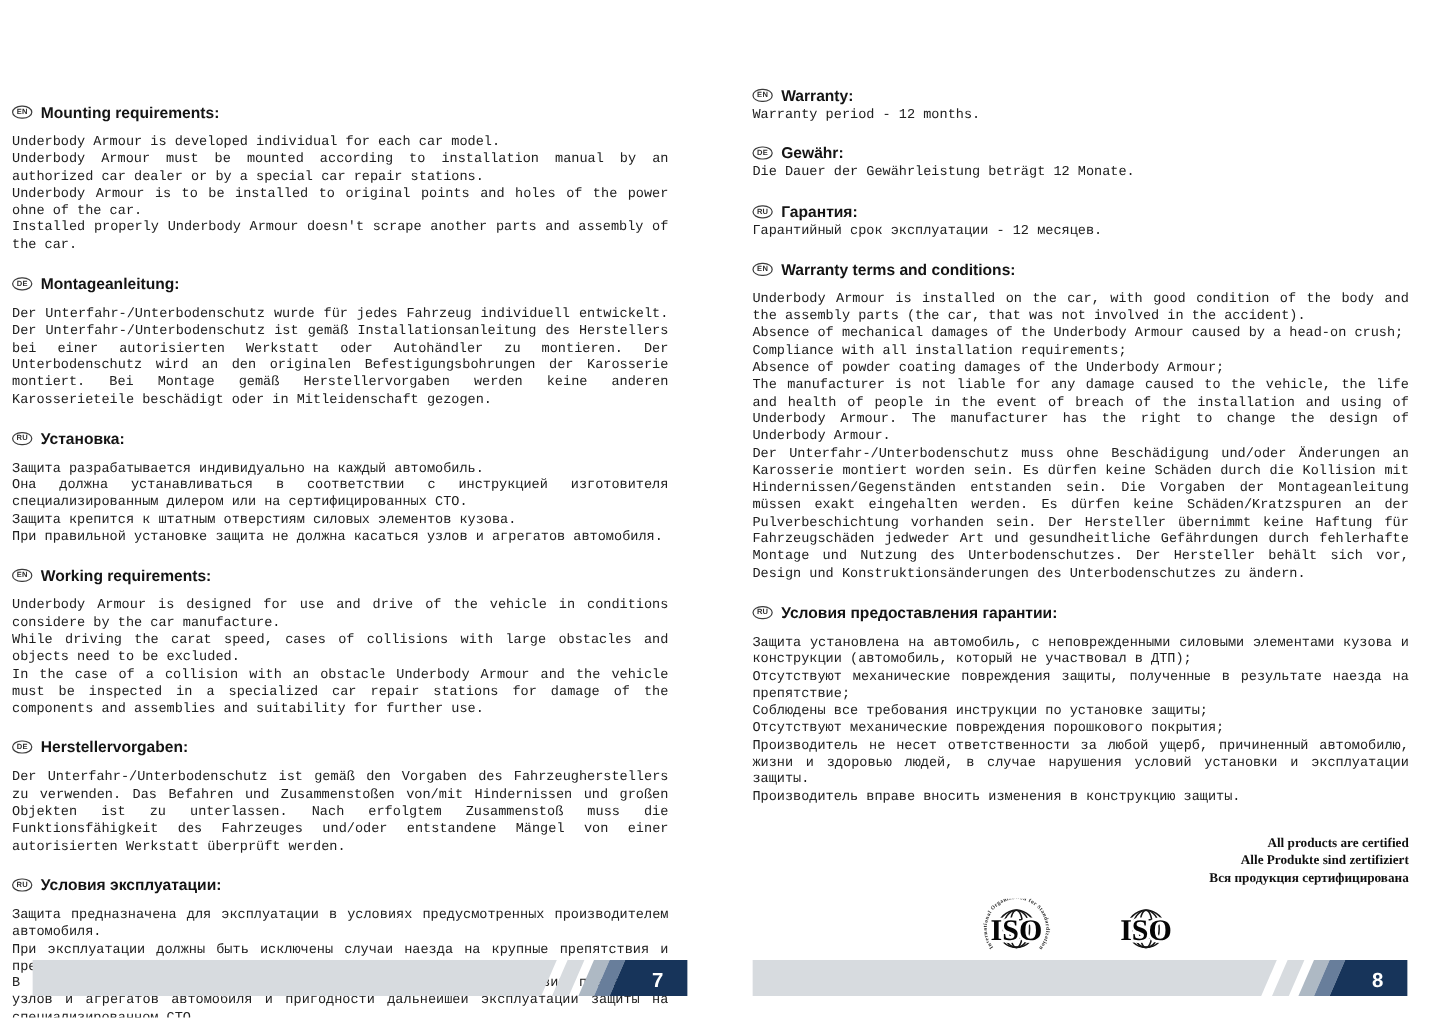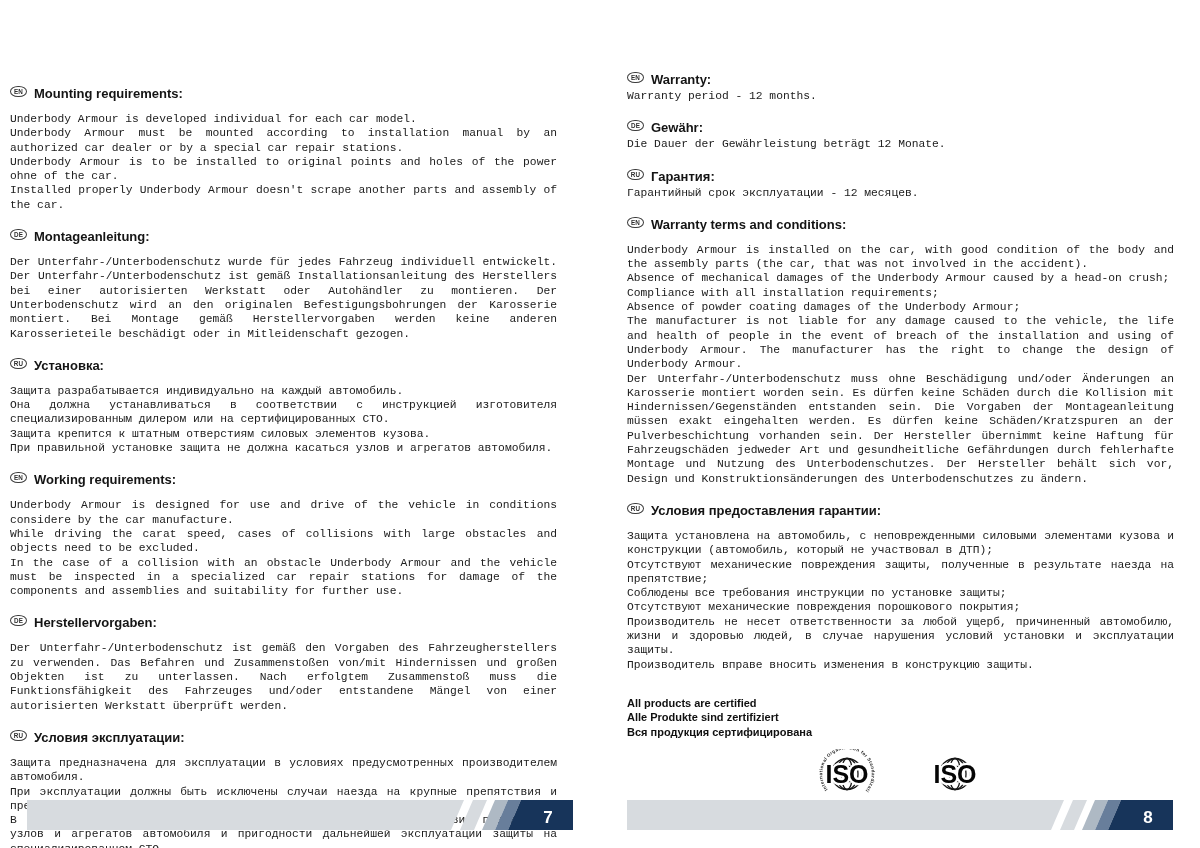--- a/index.html
+++ b/index.html
@@ -8,36 +8,36 @@
     font-family:"Liberation Sans","DejaVu Sans",sans-serif;
     color:#1c1c1c;
   }
   .page-col{position:absolute;width:547px;}
   #col-left{left:10px;top:86px;}
   #col-right{left:627px;top:72px;}
 
   .sec{margin:0;}
   .h{
     font-size:13px;font-weight:bold;color:#141414;
-    margin:17px 0 11px 0;display:flex;
+    margin:17px 0 11px 0;display:flex;align-items:center;
   }
   .sec:first-child .h{margin-top:0;}
   .badge{
     display:inline-flex;align-items:center;justify-content:center;
     min-width:17px;height:11px;border:1.2px solid #3c3c3c;border-radius:8px/5.5px;
     font-size:6.3px;font-weight:bold;letter-spacing:.2px;color:#2e2e2e;
     margin-right:7px;box-sizing:border-box;padding:0 2px;flex:0 0 auto;
   }
   .para{font-size:11.3px;line-height:14.3px;color:#202020;}
   .line{text-align:justify;text-align-last:left;font-family:Liberation Mono, monospace;}
   .tight .h{margin-bottom:2px;}
   .tight{margin-bottom:0;}
 
   
-  .cert{margin-top:24px;text-align:left;}
+  .cert{margin-top:24px;text-align:right;font-family:Liberation Serif, serif;}
   .cert-line{font-size:11px;font-weight:bold;line-height:14.5px;color:#101010;}
   .logos{display:flex;justify-content:center;align-items:flex-start;gap:26px;margin-top:10px;}
   .logo{display:flex;flex-direction:column;align-items:center;}
   .logo-label{font-size:11px;font-weight:bold;color:#0d0d0d;margin-top:1px;}
 
   
   .footer{position:absolute;top:800px;width:546px;height:30px;}
   #footer-left{left:27px;}
   #footer-right{left:627px;}
   .footer svg{display:block;}

